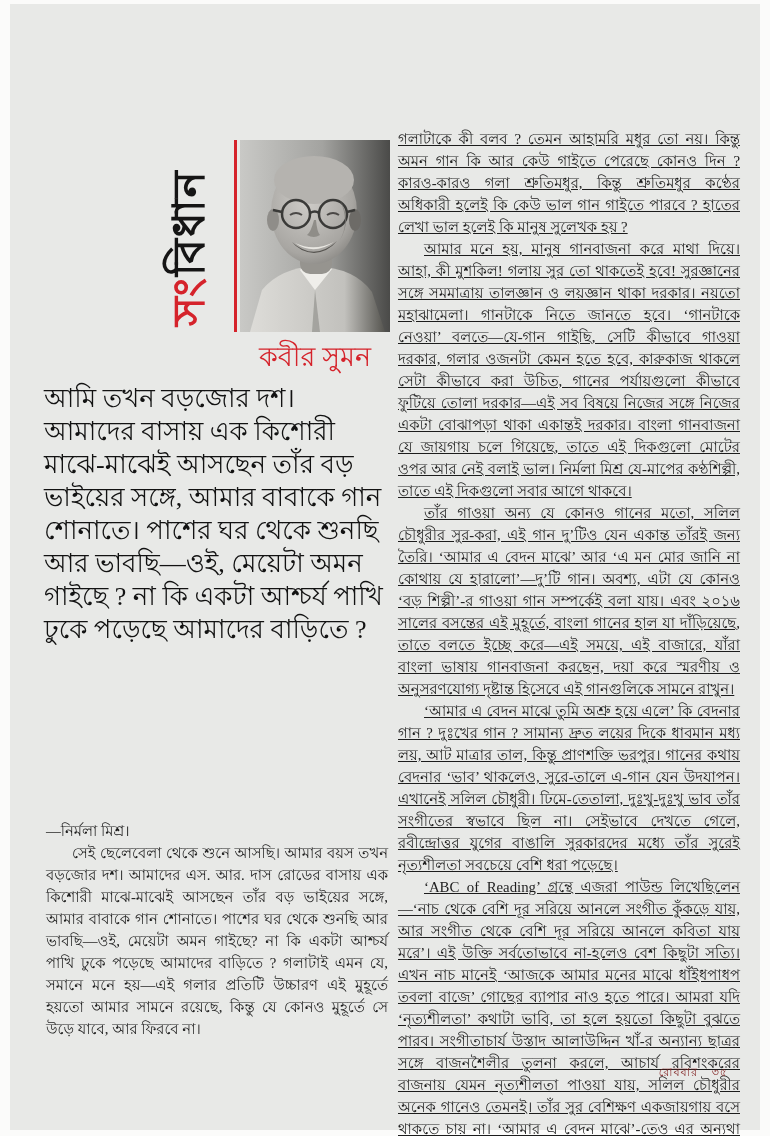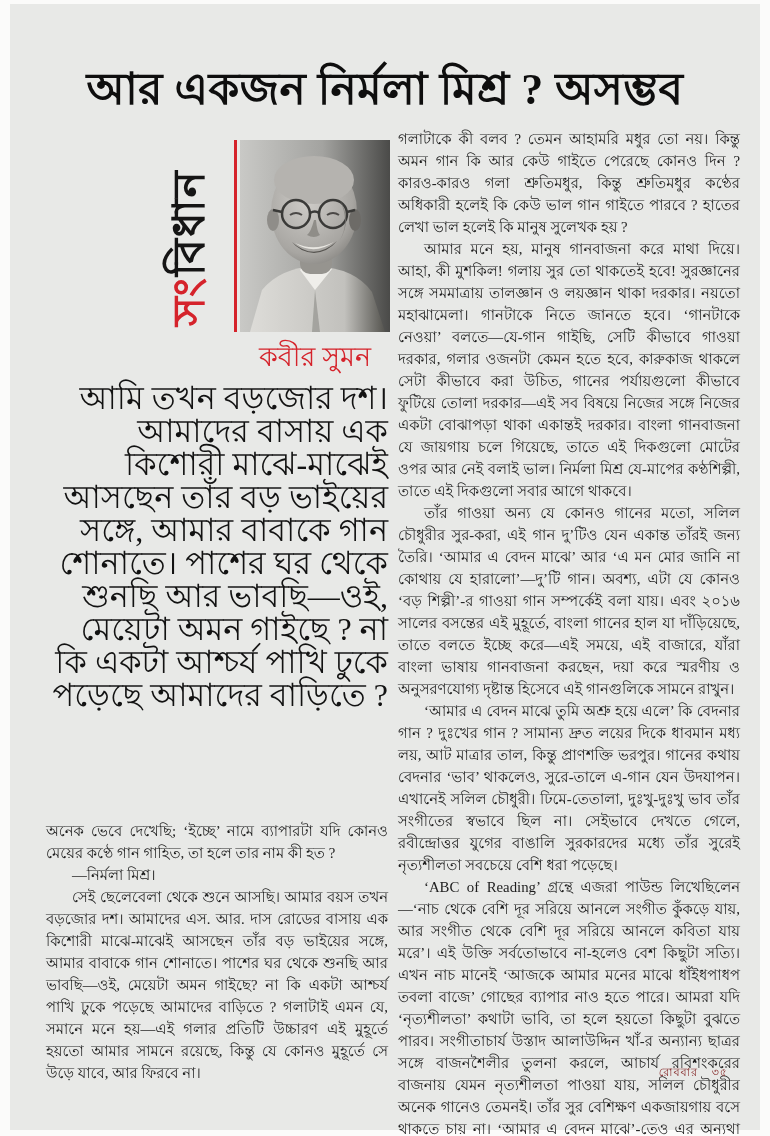--- a/index.html
+++ b/index.html
@@ -40,44 +40,42 @@
   }
   .photo svg { display:block; width:100%; height:100%; }
   .author {
     position:absolute; left:230px; top:332px; width:150px;
     text-align:center;
     font-size:27px; font-weight:normal; color:#d5232b;
     white-space:nowrap;
   }
   .pull-quote {
     position:absolute; left:34px; top:378px; width:344px;
-    font-size:32px; line-height:33px; color:#121212;
-    text-align:right;
+    font-size:26px; line-height:33px; color:#121212;
   }
   .col {
     position:absolute; width:342px;
     font-size:14.8px; line-height:22px;
     text-align:justify; color:#1c1c1c;
   }
   .col-left  { left:36px;  top:816px; height:262px; }
-  .col-right { left:388px; top:124px; height:940px; }
+  .col-right { left:388px; top:124px; height:940px;text-decoration:underline; }
   .col p { text-indent:26px; }
   .col p:first-child { text-indent:0; }
   .footer {
     position:absolute; right:32px; top:1060px;
     font-size:11px; color:#7f1d1d; letter-spacing:1px;
   }
   .footer span { margin-left:10px; }
 </style>
 </head>
 <body>
 
 <div class="page">
 
-  <h1 class="headline">আর একজন নির্মলা মিশ্র ? অসম্ভব</h1>
 
   <div class="vertical-title">
     <span class="red-part">সং</span><span class="black-part">বিধান</span>
   </div>
 
   <div class="red-rule"></div>
 
   <div class="photo">
     <svg viewBox="0 0 150 192" preserveAspectRatio="none">
       <defs>
@@ -126,21 +124,20 @@
 
       <path d="M100 60 Q112 80 100 100 Q110 82 100 60" fill="#7c7a76" opacity="0.7"></path>
     </svg>
   </div>
 
   <div class="author">কবীর সুমন</div>
 
   <div class="pull-quote">আমি তখন বড়জোর দশ। আমাদের বাসায় এক কিশোরী মাঝে-মাঝেই আসছেন তাঁর বড় ভাইয়ের সঙ্গে, আমার বাবাকে গান শোনাতে। পাশের ঘর থেকে শুনছি আর ভাবছি—ওই, মেয়েটা অমন গাইছে ? না কি একটা আশ্চর্য পাখি ঢুকে পড়েছে আমাদের বাড়িতে ?</div>
 
   <div class="col col-left">
-      <p>অনেক ভেবে দেখেছি; ‘ইচ্ছে’ নামে ব্যাপারটা যদি কোনও মেয়ের কণ্ঠে গান গাহিত, তা হলে তার নাম কী হত ?</p>
       <p>—নির্মলা মিশ্র।</p>
       <p>সেই ছেলেবেলা থেকে শুনে আসছি। আমার বয়স তখন বড়জোর দশ। আমাদের এস. আর. দাস রোডের বাসায় এক কিশোরী মাঝে-মাঝেই আসছেন তাঁর বড় ভাইয়ের সঙ্গে, আমার বাবাকে গান শোনাতে। পাশের ঘর থেকে শুনছি আর ভাবছি—ওই, মেয়েটা অমন গাইছে? না কি একটা আশ্চর্য পাখি ঢুকে পড়েছে আমাদের বাড়িতে ? গলাটাই এমন যে, সমানে মনে হয়—এই গলার প্রতিটি উচ্চারণ এই মুহূর্তে হয়তো আমার সামনে রয়েছে, কিন্তু যে কোনও মুহূর্তে সে উড়ে যাবে, আর ফিরবে না।</p>
     </div>
 
   <div class="col col-right">
       <p>গলাটাকে কী বলব ? তেমন আহামরি মধুর তো নয়। কিন্তু অমন গান কি আর কেউ গাইতে পেরেছে কোনও দিন ? কারও-কারও গলা শ্রুতিমধুর, কিন্তু শ্রুতিমধুর কণ্ঠের অধিকারী হলেই কি কেউ ভাল গান গাইতে পারবে ? হাতের লেখা ভাল হলেই কি মানুষ সুলেখক হয় ?</p>
       <p>আমার মনে হয়, মানুষ গানবাজনা করে মাথা দিয়ে। আহা, কী মুশকিল! গলায় সুর তো থাকতেই হবে! সুরজ্ঞানের সঙ্গে সমমাত্রায় তালজ্ঞান ও লয়জ্ঞান থাকা দরকার। নয়তো মহাঝামেলা। গানটাকে নিতে জানতে হবে। ‘গানটাকে নেওয়া’ বলতে—যে-গান গাইছি, সেটি কীভাবে গাওয়া দরকার, গলার ওজনটা কেমন হতে হবে, কারুকাজ থাকলে সেটা কীভাবে করা উচিত, গানের পর্যায়গুলো কীভাবে ফুটিয়ে তোলা দরকার—এই সব বিষয়ে নিজের সঙ্গে নিজের একটা বোঝাপড়া থাকা একান্তই দরকার। বাংলা গানবাজনা যে জায়গায় চলে গিয়েছে, তাতে এই দিকগুলো মোটের ওপর আর নেই বলাই ভাল। নির্মলা মিশ্র যে-মাপের কণ্ঠশিল্পী, তাতে এই দিকগুলো সবার আগে থাকবে।</p>
       <p>তাঁর গাওয়া অন্য যে কোনও গানের মতো, সলিল চৌধুরীর সুর-করা, এই গান দু’টিও যেন একান্ত তাঁরই জন্য তৈরি। ‘আমার এ বেদন মাঝে’ আর ‘এ মন মোর জানি না কোথায় যে হারালো’—দু’টি গান। অবশ্য, এটা যে কোনও ‘বড় শিল্পী’-র গাওয়া গান সম্পর্কেই বলা যায়। এবং ২০১৬ সালের বসন্তের এই মুহূর্তে, বাংলা গানের হাল যা দাঁড়িয়েছে, তাতে বলতে ইচ্ছে করে—এই সময়ে, এই বাজারে, যাঁরা বাংলা ভাষায় গানবাজনা করছেন, দয়া করে স্মরণীয় ও অনুসরণযোগ্য দৃষ্টান্ত হিসেবে এই গানগুলিকে সামনে রাখুন।</p>
       <p>‘আমার এ বেদন মাঝে তুমি অশ্রু হয়ে এলে’ কি বেদনার গান ? দুঃখের গান ? সামান্য দ্রুত লয়ের দিকে ধাবমান মধ্য লয়, আট মাত্রার তাল, কিন্তু প্রাণশক্তি ভরপুর। গানের কথায় বেদনার ‘ভাব’ থাকলেও, সুরে-তালে এ-গান যেন উদযাপন। এখানেই সলিল চৌধুরী। ঢিমে-তেতালা, দুঃখু-দুঃখু ভাব তাঁর সংগীতের স্বভাবে ছিল না। সেইভাবে দেখতে গেলে, রবীন্দ্রোত্তর যুগের বাঙালি সুরকারদের মধ্যে তাঁর সুরেই নৃত্যশীলতা সবচেয়ে বেশি ধরা পড়েছে।</p>
       <p>‘ABC of Reading’ গ্রন্থে এজরা পাউন্ড লিখেছিলেন—‘নাচ থেকে বেশি দূর সরিয়ে আনলে সংগীত কুঁকড়ে যায়, আর সংগীত থেকে বেশি দূর সরিয়ে আনলে কবিতা যায় মরে’। এই উক্তি সর্বতোভাবে না-হলেও বেশ কিছুটা সত্যি। এখন নাচ মানেই ‘আজকে আমার মনের মাঝে ধাঁইধপাধপ তবলা বাজে’ গোছের ব্যাপার নাও হতে পারে। আমরা যদি ‘নৃত্যশীলতা’ কথাটা ভাবি, তা হলে হয়তো কিছুটা বুঝতে পারব। সংগীতাচার্য উস্তাদ আলাউদ্দিন খাঁ-র অন্যান্য ছাত্রর সঙ্গে বাজনশৈলীর তুলনা করলে, আচার্য রবিশংকরের বাজনায় যেমন নৃত্যশীলতা পাওয়া যায়, সলিল চৌধুরীর অনেক গানেও তেমনই। তাঁর সুর বেশিক্ষণ একজায়গায় বসে থাকতে চায় না। ‘আমার এ বেদন মাঝে’-তেও এর অন্যথা হয়নি। প্রথম লাইনের সুর প্রথমেই চলে যাচ্ছে তারসপ্তকের সা-তে। সেখান থেকে ‘তুমি’ কথাটির সুরটিকে মেলায়েম ও মধুর একটি ঝোঁক দিয়ে ‘অশ্রু হয়ে এলে’-র সুরের পথ সুগম করে তোলা হল। সলিল চৌধুরীর অনেক গানেই আগে থেকে বোঝার উপায় থাকে না, কোথাকার জল কোথায় গিয়ে দাঁড়াবে।</p>

